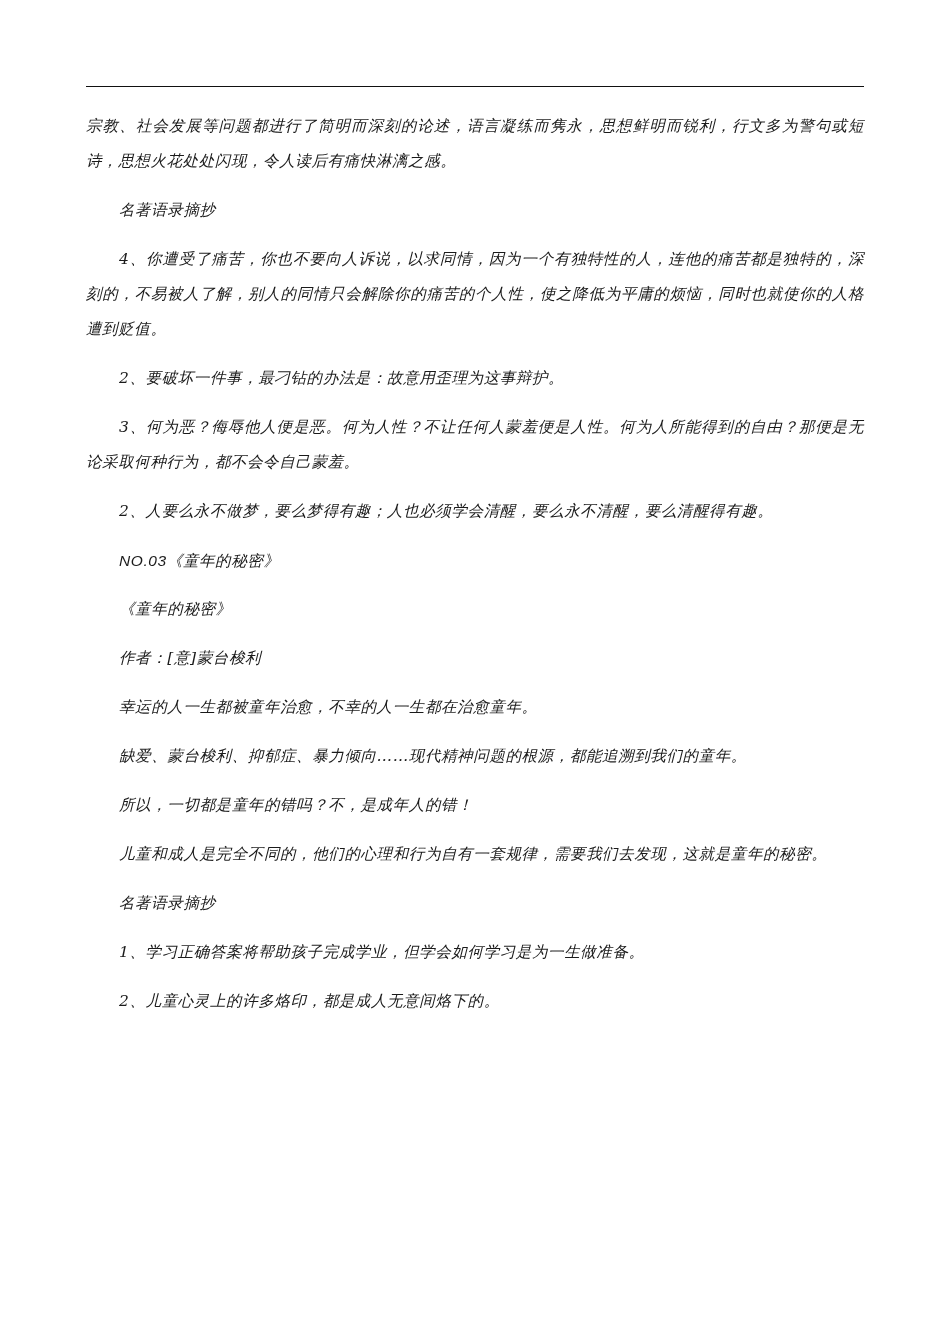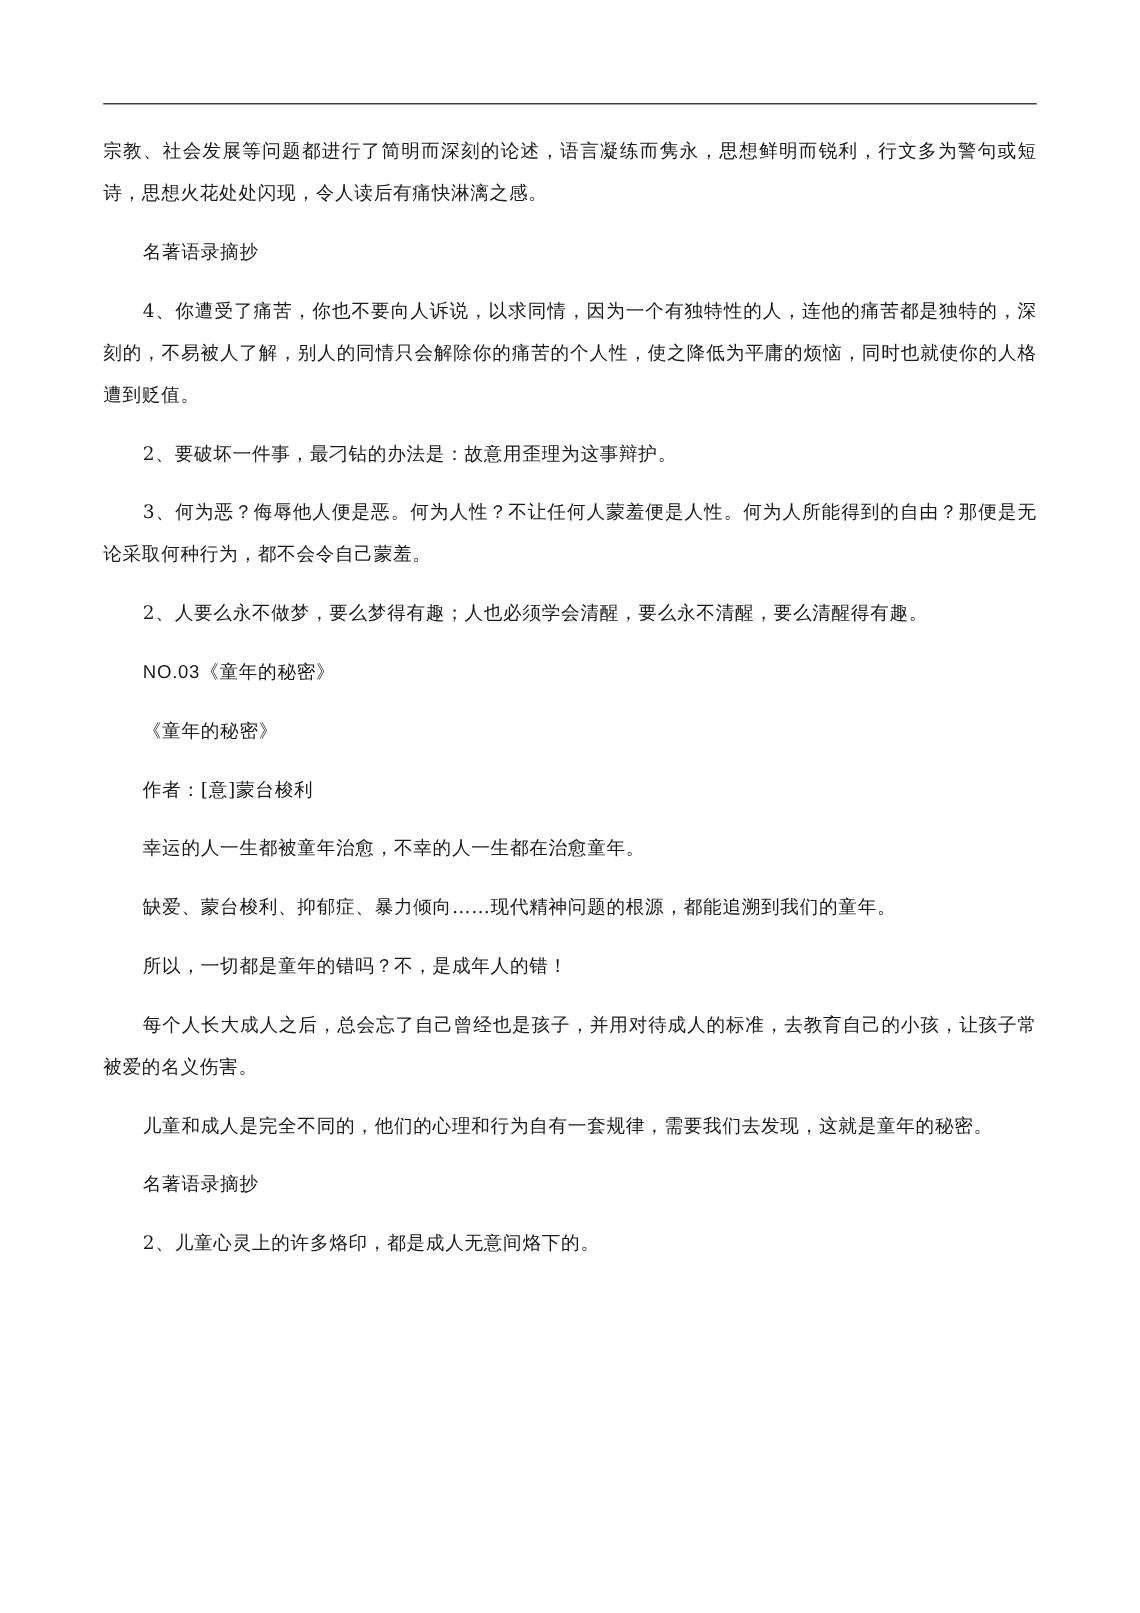--- a/index.html
+++ b/index.html
@@ -29,20 +29,21 @@
       top: 109px;
       width: 778px;
     }
     .para {
       margin: 0 0 14px 0;
       font-size: 15.5px;
       line-height: 35px;
       text-align: justify;
       letter-spacing: 0.6px;
       white-space: normal;
+      font-style: italic;
     }
     .para.indent {
       text-indent: 33px;
     }
     .para.latin {
       font-family: "Liberation Sans", "DejaVu Sans", sans-serif;
     }
   </style>
 </head>
 <body>
@@ -55,17 +56,17 @@
   <p class="para indent">4、你遭受了痛苦，你也不要向人诉说，以求同情，因为一个有独特性的人，连他的痛苦都是独特的，深刻的，不易被人了解，别人的同情只会解除你的痛苦的个人性，使之降低为平庸的烦恼，同时也就使你的人格遭到贬值。</p>
   <p class="para indent">2、要破坏一件事，最刁钻的办法是：故意用歪理为这事辩护。</p>
   <p class="para indent">3、何为恶？侮辱他人便是恶。何为人性？不让任何人蒙羞便是人性。何为人所能得到的自由？那便是无论采取何种行为，都不会令自己蒙羞。</p>
   <p class="para indent">2、人要么永不做梦，要么梦得有趣；人也必须学会清醒，要么永不清醒，要么清醒得有趣。</p>
   <p class="para indent latin">NO.03《童年的秘密》</p>
   <p class="para indent">《童年的秘密》</p>
   <p class="para indent">作者：[意]蒙台梭利</p>
   <p class="para indent">幸运的人一生都被童年治愈，不幸的人一生都在治愈童年。</p>
   <p class="para indent">缺爱、蒙台梭利、抑郁症、暴力倾向……现代精神问题的根源，都能追溯到我们的童年。</p>
   <p class="para indent">所以，一切都是童年的错吗？不，是成年人的错！</p>
-  <p class="para indent">每个人长大成人之后，总会忘了自己曾经也是孩子，并用对待成人的标准，去教育自己的小孩，让孩子常被爱的名义伤害。</p>
   <p class="para indent">儿童和成人是完全不同的，他们的心理和行为自有一套规律，需要我们去发现，这就是童年的秘密。</p>
   <p class="para indent">名著语录摘抄</p>
+  <p class="para indent">1、学习正确答案将帮助孩子完成学业，但学会如何学习是为一生做准备。</p>
   <p class="para indent">2、儿童心灵上的许多烙印，都是成人无意间烙下的。</p>
 </div>
 
 </body></html>

